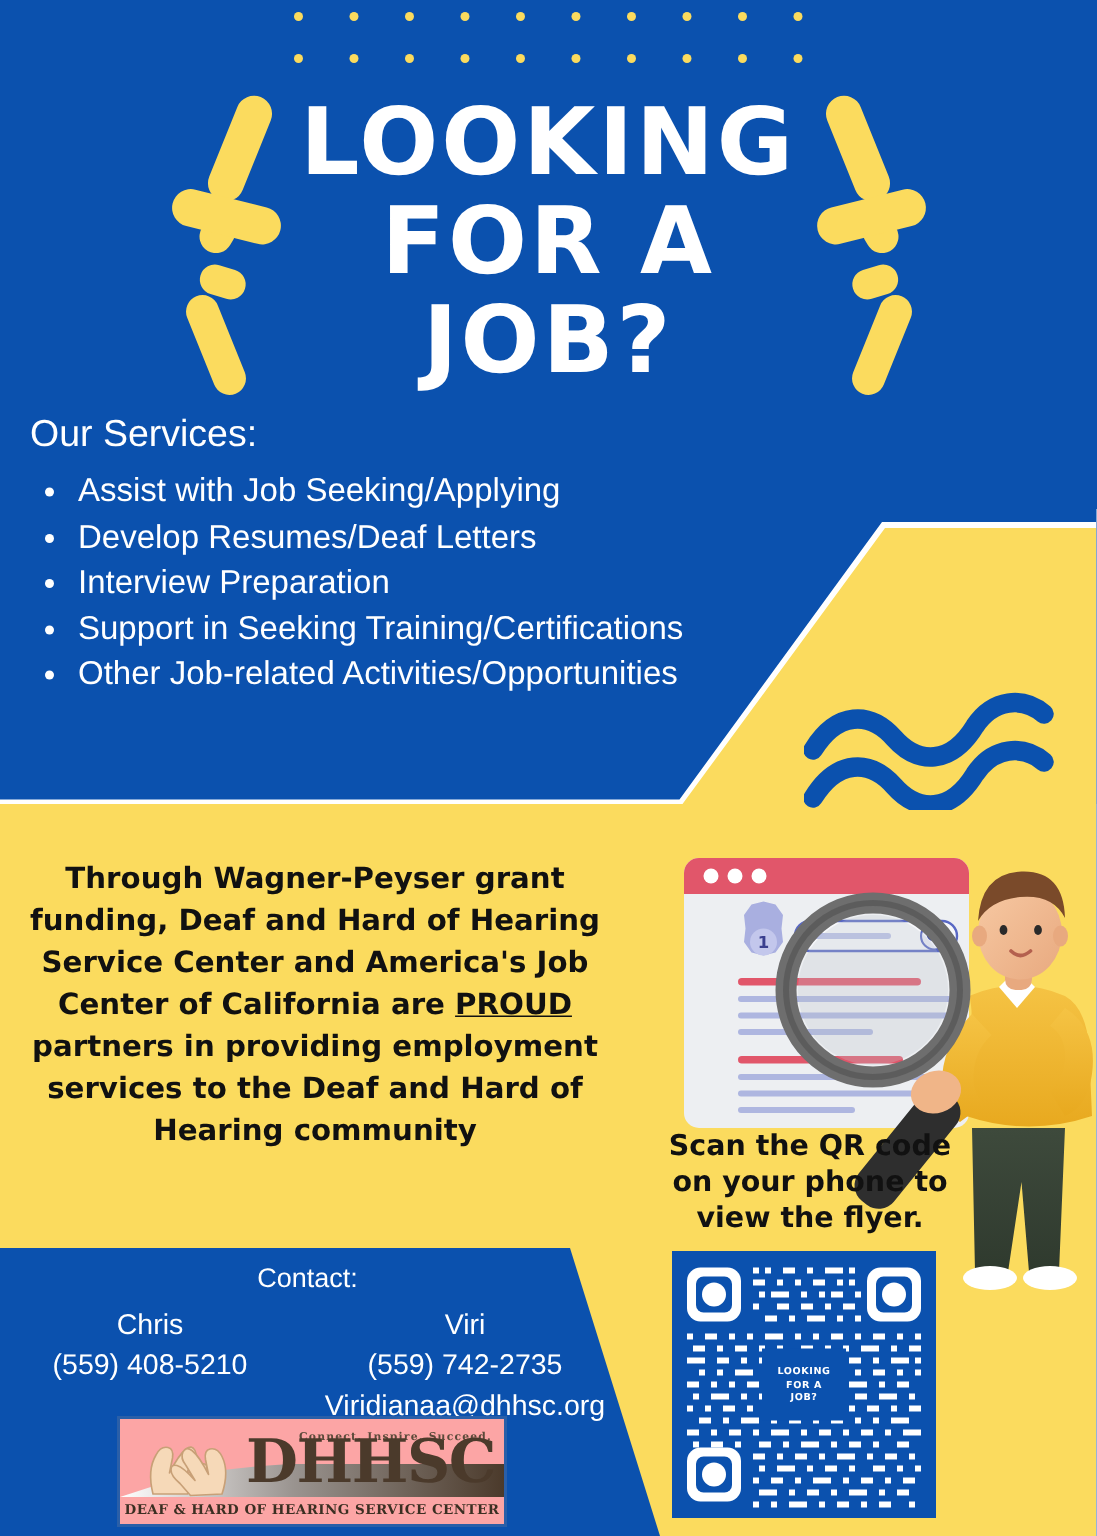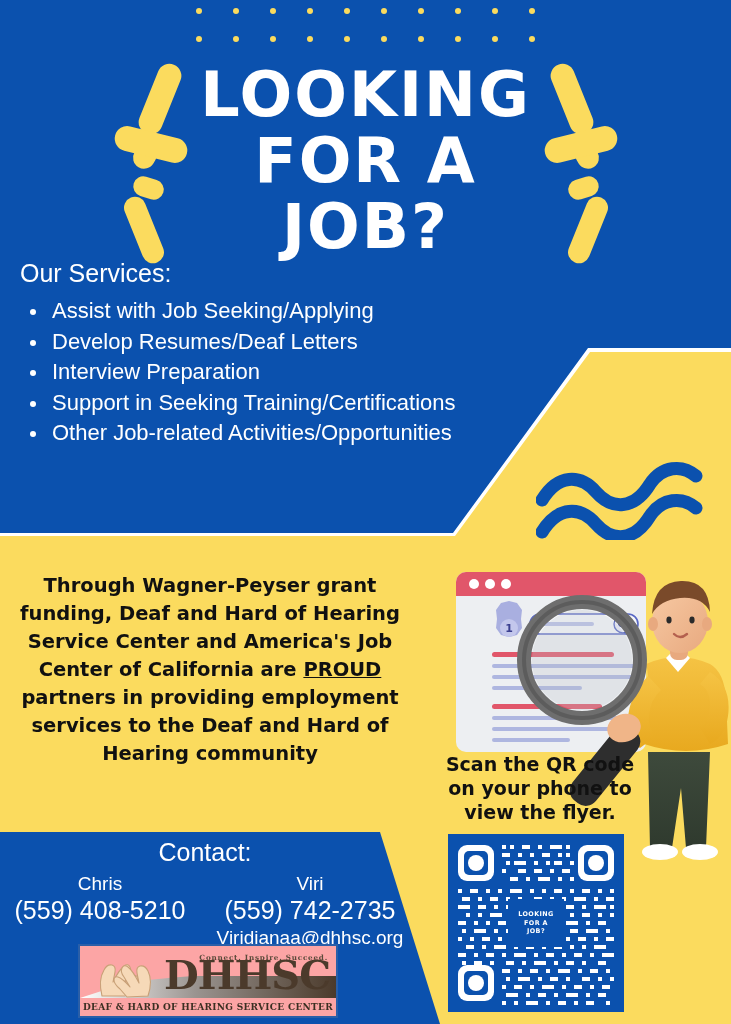--- a/index.html
+++ b/index.html
@@ -64,21 +64,21 @@
     position:absolute;left:0;top:62px;width:731px;
     text-align:center;color:#ffffff;
     font-family:"DejaVu Sans",sans-serif;
     font-weight:bold;font-size:62px;line-height:66px;
     letter-spacing:2px;
   }
   .title div{display:block;}
 
   
   .services{
-    position:absolute;left:20px;top:256px;width:560px;color:#ffffff;
+    position:absolute;left:20px;top:272px;width:560px;color:#ffffff;
   }
   .services-heading{
     font-size:25px;line-height:34px;font-weight:400;margin-bottom:6px;
   }
   .services ul{margin:0;padding:0 0 0 22px;list-style:none;}
   .services li{
     position:relative;font-size:22px;line-height:30.5px;font-weight:400;
     padding-left:10px;
   }
   .services li::before{
@@ -120,25 +120,25 @@
     display:flex;align-items:center;justify-content:center;
     color:#ffffff;text-align:center;
     font-family:"DejaVu Sans",sans-serif;
     font-weight:bold;font-size:6.4px;line-height:8.5px;letter-spacing:.4px;
   }
 
   
   .contact{
     position:absolute;left:0;top:838px;width:410px;color:#ffffff;text-align:center;
   }
-  .contact-label{font-size:25px;line-height:28px;font-weight:400;}
+  .contact-label{font-size:18px;line-height:28px;font-weight:400;}
   .contact-cols{display:flex;justify-content:center;gap:20px;margin-top:4px;}
   .contact-col{width:190px;text-align:center;}
   .contact-name{font-size:19px;line-height:27px;}
-  .contact-phone{font-size:25px;line-height:27px;}
+  .contact-phone{font-size:19px;line-height:27px;}
   .contact-email{font-size:19px;line-height:27px;}
 
   
   .logo{
     position:absolute;left:78px;top:944px;width:260px;height:74px;
     background:#fca5a5;border:2px solid #2a5fa8;box-sizing:border-box;
     overflow:hidden;
   }
   .logo-tag{
     position:absolute;right:8px;top:7px;

